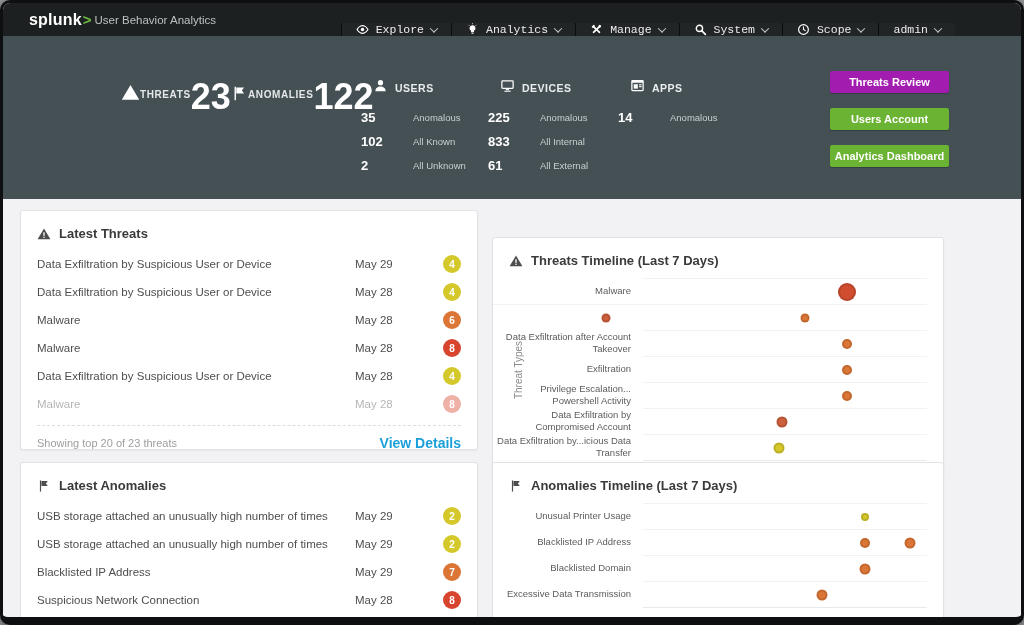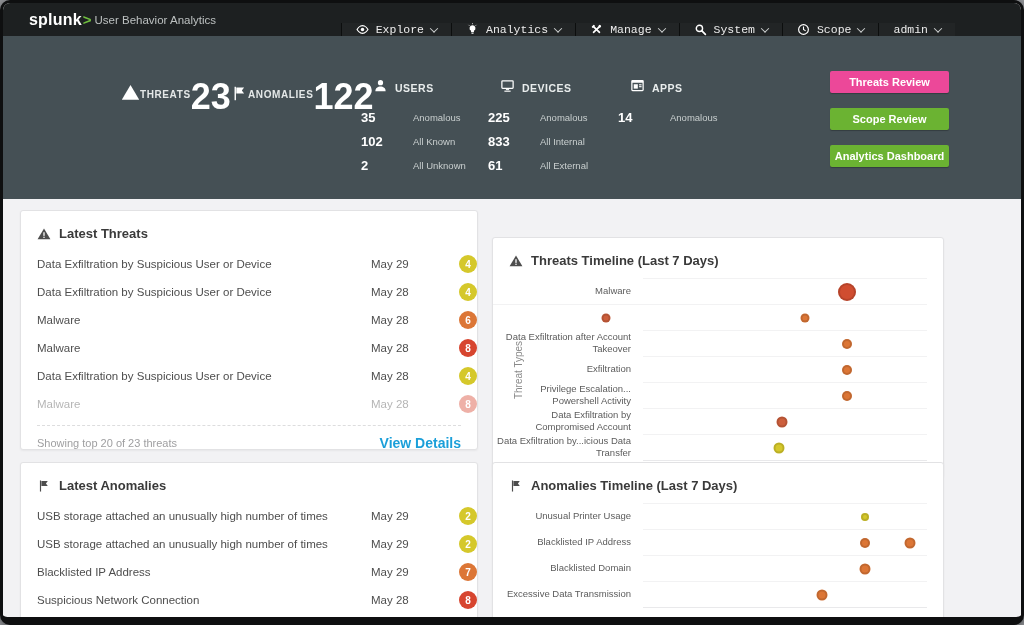--- a/index.html
+++ b/index.html
@@ -42,21 +42,21 @@
   
   .panel { position:absolute; background:#fff; border:1px solid #e2e2e4; border-radius:3px; box-shadow:0 1px 2px rgba(0,0,0,.05); overflow:hidden; }
   .panel-threats-list { left:17px; top:207px; width:458px; height:240px; }
   .panel-threats-timeline { left:489px; top:207px; width:452px; height:240px;margin-top:27px; }
   .panel-anomalies-list { left:17px; top:459px; width:458px; height:200px; }
   .panel-anomalies-timeline { left:489px; top:459px; width:452px; height:200px; }
   .panel-head { display:flex; align-items:center; gap:8px; padding:15px 20px 0 16px; }
   .panel-head .icon { color:#4d4d4d; display:flex; }
   .panel-title { font-size:13px; font-weight:bold; color:#3a3a3a; }
   
-  .list-rows { padding:9px 0 0 16px; }
+  .list-rows { padding:9px 16px 0 16px; }
   .list-row { display:flex; align-items:center; height:28px; cursor:pointer; }
   .row-name { flex:1; font-size:11.5px; color:#4e4e4e; white-space:nowrap; overflow:hidden; }
   .row-date { width:88px; font-size:11.5px; color:#4e4e4e; }
   .badge { width:18px; height:18px; border-radius:50%; color:#fff; font-size:10px; font-weight:bold; display:flex; align-items:center; justify-content:center; }
   .panel-footer { margin:7px 16px 0 16px; border-top:1px dashed #ddddde; padding-top:9px; display:flex; justify-content:space-between; align-items:center; }
   .footer-note { font-size:11px; color:#9e9ea0; }
   .footer-link { font-size:14px; font-weight:bold; cursor:pointer; }
   
   .chart { position:relative; margin:10px 16px 0 0; }
   .ylabel { position:absolute; left:-4px; top:50%; transform:translateY(-50%) rotate(-90deg); font-size:10px; color:#8a8a8a; white-space:nowrap; }
@@ -246,23 +246,23 @@
     <div class="group-rows">
   <div class="group-row">
     <span class="gval">14</span>
     <span class="glab">Anomalous</span>
   </div>
 
 </div>
   </div>
 </div>
     <div class="summary-buttons">
-  <button class="green-btn" style="background: #ec4899;">Threats Review</button>
-
-  <button class="green-btn" style="background: rgb(107, 179, 50);">Scope Review</button>
+  <button class="green-btn" style="background: #a21caf;">Threats Review</button>
+
+  <button class="green-btn" style="background: rgb(107, 179, 50);">Users Account</button>
 
   <button class="green-btn" style="background: rgb(107, 179, 50);">Analytics Dashboard</button>
 </div>
   </div>
 
   <div class="panel panel-threats-list">
     <div class="panel-head">
       <span class="icon">
           <svg viewBox="0 0 24 24" width="14" height="14">
             <path d="M12 2.5 23 21H1z" fill="currentColor"></path>

